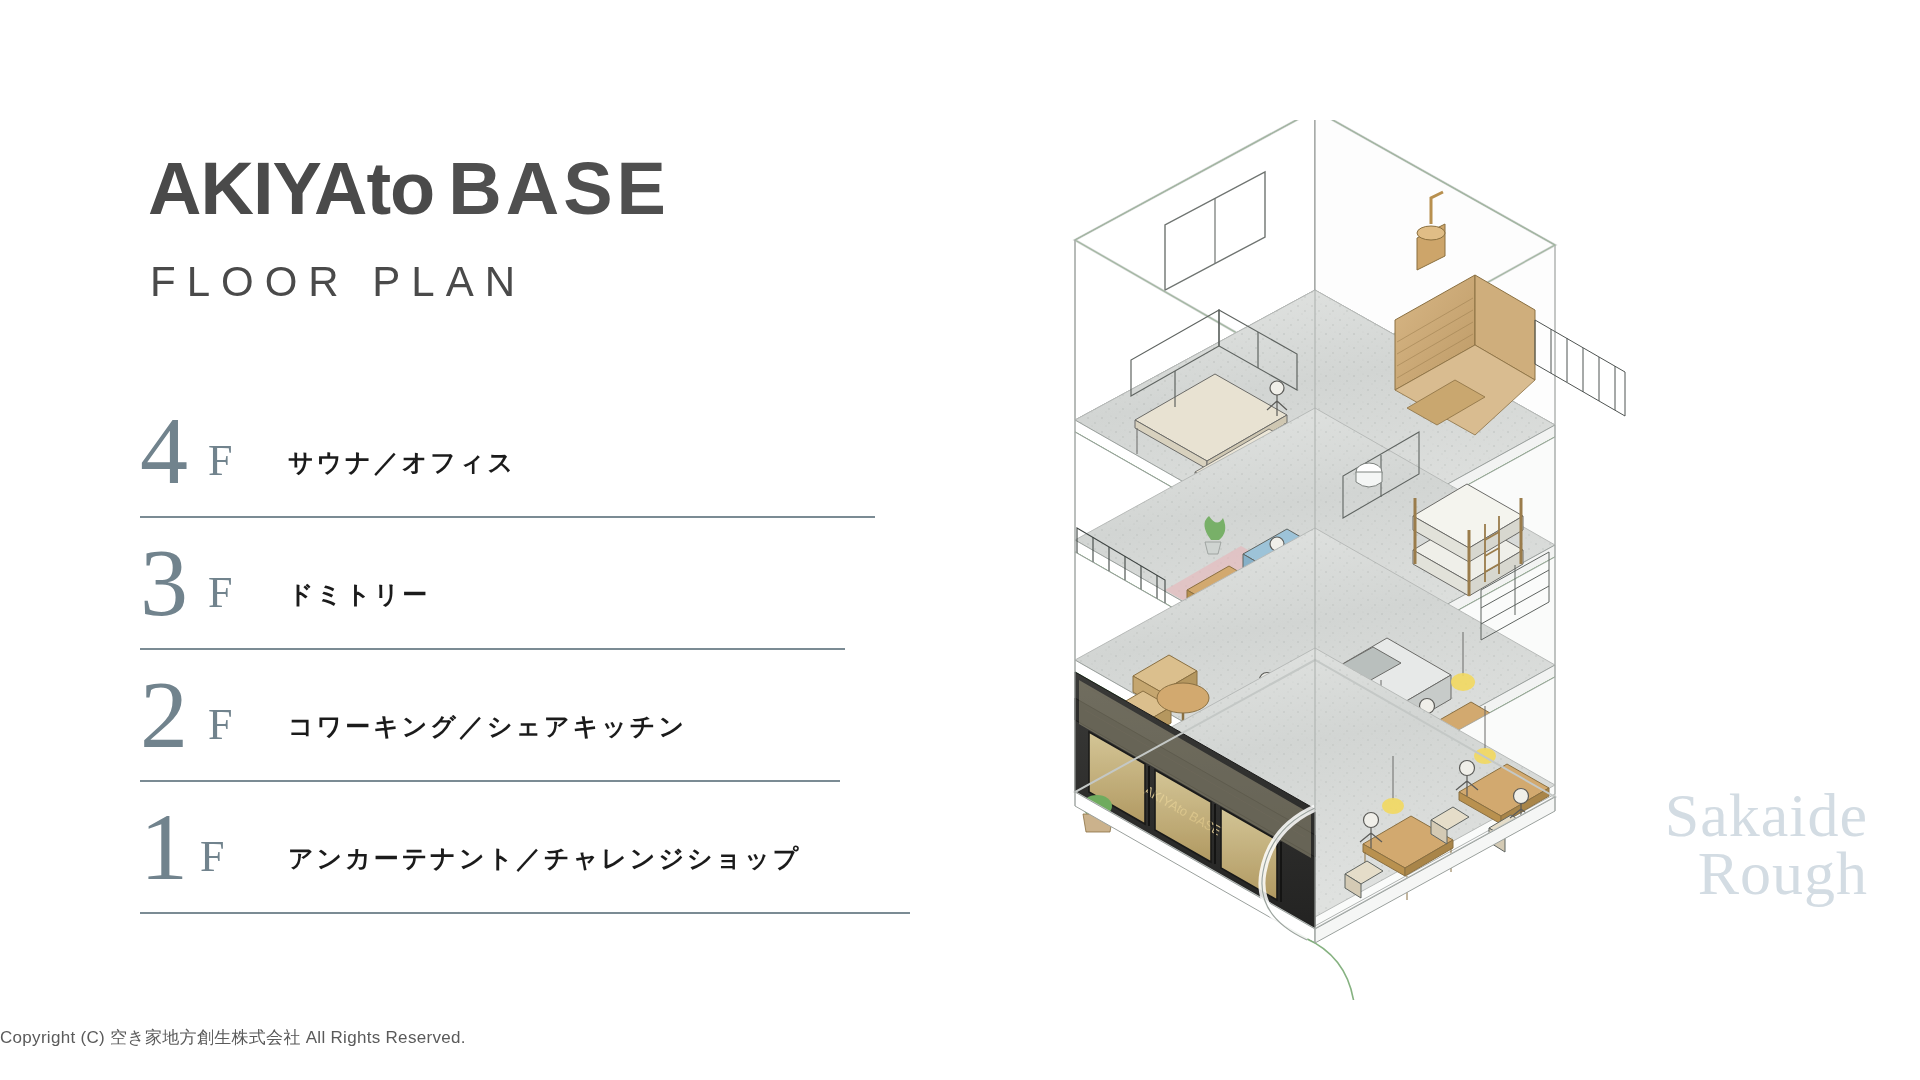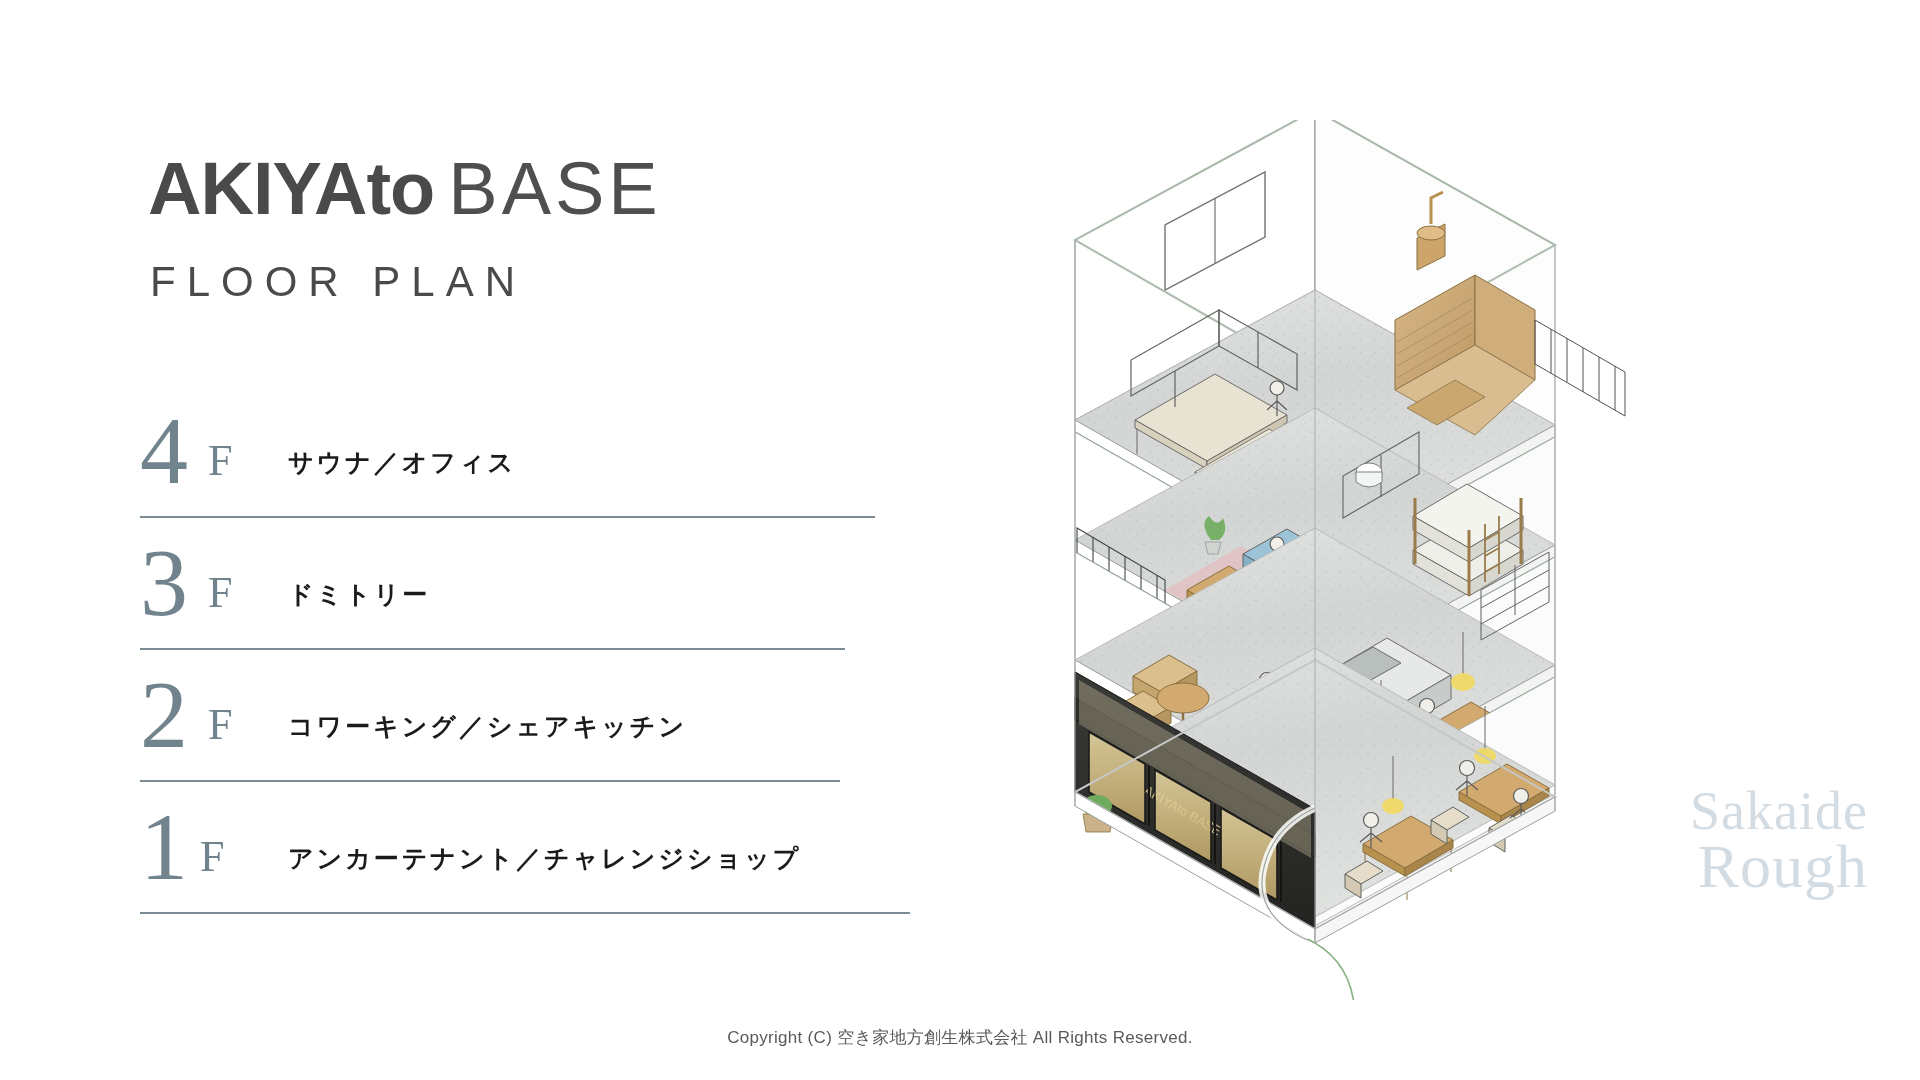--- a/index.html
+++ b/index.html
@@ -15,21 +15,21 @@
   #left-panel{
     position:absolute; left:0; top:0; width:1080px; height:1080px;
   }
 
   #brand-title{
     position:absolute; left:148px; top:152px;
     font-size:74px; line-height:1; color:#4a4a4a;
     white-space:nowrap;
   }
   #brand-title .strong{ font-weight:700; letter-spacing:-1px; }
-  #brand-title .light{ font-weight:400; letter-spacing:4px; margin-left:14px; color:#4f4f4f;}
+  #brand-title .light{ font-weight:700; letter-spacing:4px; margin-left:14px; color:#4f4f4f;}
 
   #sub-title{
     position:absolute; left:150px; top:258px;
     font-size:42px; font-weight:300; letter-spacing:11px;
     color:#4a4a4a; white-space:nowrap;
   }
 
   
   .floor-row{
     position:absolute; left:140px; height:110px;
@@ -57,28 +57,28 @@
   }
 
   
   #watermark{
     position:absolute; right:52px; top:786px;
     text-align:right;
     font-family:"Liberation Serif", serif;
     color:#d3dce3; line-height:.94;
     letter-spacing:1px;
   }
-  #watermark .wm1{ display:block; font-size:54px;font-family:Liberation Serif, serif; }
+  #watermark .wm1{ display:block; font-size:62px;font-family:Liberation Serif, serif; }
   #watermark .wm2{ display:block; font-size:62px; }
   #watermark .wm3{ display:block; font-size:70px; letter-spacing:2px; }
 
   
   #footer{
     position:absolute; left:0; right:0; top:1026px;
-    text-align:center; font-size:17px; color:#5a5a5a;
+    text-align:left; font-size:17px; color:#5a5a5a;
     letter-spacing:.3px;
   }
 
   
   #illustration{
     position:absolute; left:1015px; top:120px; width:760px; height:880px;
   }
   #illustration svg{ display:block; width:100%; height:100%; }
 </style>
 </head>

